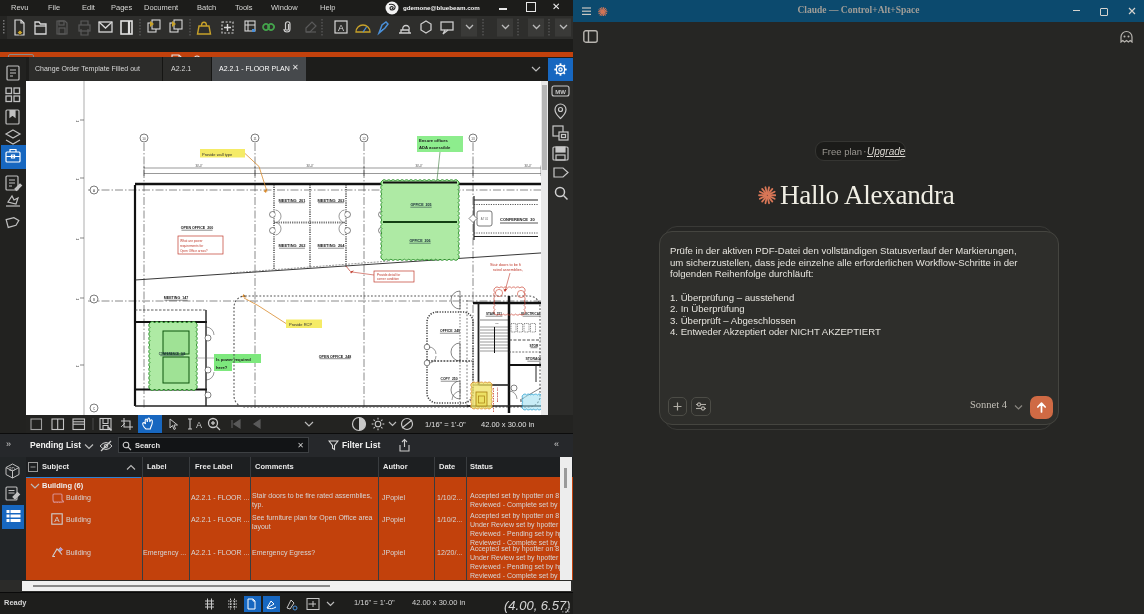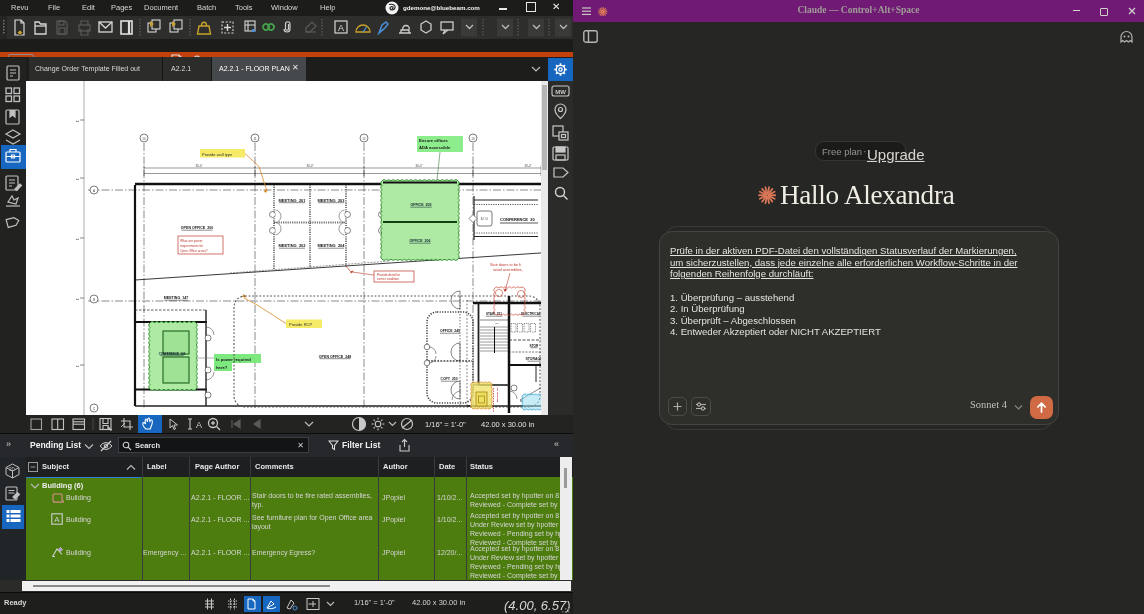--- a/index.html
+++ b/index.html
@@ -582,25 +582,25 @@
         <g stroke="#fff" fill="#fff">
           <rect x="1" y="1.5" width="2" height="2"></rect>
           <rect x="1" y="6" width="2" height="2"></rect>
           <rect x="1" y="10.5" width="2" height="2"></rect>
           <rect x="5" y="1.5" width="9" height="2"></rect>
           <rect x="5" y="6" width="9" height="2"></rect>
           <rect x="5" y="10.5" width="9" height="2"></rect>
         </g>
       </svg>
     </div>
-    <div style="position:absolute;left:26px;top:457px;width:547px;height:123px;background:#4d7c0f;overflow:hidden;">
+    <div style="position:absolute;left:26px;top:457px;width:547px;height:123px;background:#c2410c;overflow:hidden;">
       <div style="position:absolute;left:0;top:0;width:547px;height:20px;background:#1d1f21;"></div>
       <span style="position:absolute;left:16px;top:5px;font-size:7.5px;font-weight:bold;color:#e8e8e8;">Subject</span>
       <span style="position:absolute;left:121px;top:5px;font-size:7.5px;font-weight:bold;color:#e8e8e8;">Label</span>
-      <span style="position:absolute;left:169px;top:5px;font-size:7.5px;font-weight:bold;color:#e8e8e8;">Page Author</span>
+      <span style="position:absolute;left:169px;top:5px;font-size:7.5px;font-weight:bold;color:#e8e8e8;">Free Label</span>
       <span style="position:absolute;left:229px;top:5px;font-size:7.5px;font-weight:bold;color:#e8e8e8;">Comments</span>
       <span style="position:absolute;left:357px;top:5px;font-size:7.5px;font-weight:bold;color:#e8e8e8;">Author</span>
       <span style="position:absolute;left:413px;top:5px;font-size:7.5px;font-weight:bold;color:#e8e8e8;">Date</span>
       <span style="position:absolute;left:444px;top:5px;font-size:7.5px;font-weight:bold;color:#e8e8e8;">Status</span>
       <svg style="position:absolute;left:2px;top:5px" width="10" height="10">
         <rect x="0.5" y="0.5" width="9" height="9" fill="none" stroke="#999"></rect>
         <line x1="2.5" y1="5" x2="7.5" y2="5" stroke="#999"></line>
       </svg>
       <svg style="position:absolute;left:100px;top:7px" width="10" height="7">
         <path d="M1 5.5 l4-4 4 4" stroke="#bbb" stroke-width="1.1" fill="none"></path>
@@ -702,21 +702,21 @@
           <rect x="6" y="3" width="1.5" height="1.5"></rect>
           <rect x="6" y="6" width="1.5" height="1.5"></rect>
           <rect x="3" y="3" width="1.5" height="1.5"></rect>
           <rect x="3" y="6" width="1.5" height="1.5"></rect>
           <rect x="0" y="6" width="1.5" height="1.5"></rect>
         </g>
       </svg>
     </div>
 </div>
 <div style="position:absolute;left:573px;top:0;width:571px;height:614px;background:#262624;">
-    <div style="position:absolute;left:0;top:0;width:571px;height:22px;background:#701a75;">
+    <div style="position:absolute;left:0;top:0;width:571px;height:22px;background:#0c4a6e;">
       <svg style="position:absolute;left:9px;top:7px" width="10" height="9">
         <g stroke="#cac8c3" stroke-width="1.2">
           <line x1="0" y1="1" x2="9" y2="1"></line>
           <line x1="0" y1="4.2" x2="9" y2="4.2"></line>
           <line x1="0" y1="7.4" x2="9" y2="7.4"></line>
         </g>
       </svg>
       <svg style="position:absolute;left:25px;top:6.5px" width="9.5" height="9.5" viewBox="0 0 12 12">
         <g stroke="#d97757" stroke-width="1.3" stroke-linecap="round">
           <line x1="6.97" y1="6.00" x2="11.40" y2="6.00"></line>
@@ -747,21 +747,21 @@
       <line x1="5.5" y1="0.8" x2="5.5" y2="12.2" stroke="#b8b5b0" stroke-width="1.4"></line>
     </svg>
     <svg style="position:absolute;left:546px;top:30px" width="15" height="13" viewBox="0 0 15 13">
       <path d="M2 12 V7 a5.5 5.5 0 0 1 11 0 v5 l-1.8-1.5 -1.8 1.5 -1.9-1.5 -1.9 1.5 -1.8-1.5 z" fill="none" stroke="#b8b5b0" stroke-width="1.2"></path>
       <circle cx="5.5" cy="6.5" r="1" fill="#b8b5b0"></circle>
       <circle cx="9.5" cy="6.5" r="1" fill="#b8b5b0"></circle>
     </svg>
     <div style="position:absolute;left:242px;top:141px;width:89px;height:18px;background:#1b1b19;border:1px solid #353532;border-radius:9px;"></div>
     <span style="position:absolute;left:249px;top:145.5px;font-size:9.5px;color:#98958f;">Free plan</span>
     <span style="position:absolute;left:290px;top:145px;font-size:11px;color:#8a8781;">·</span>
-    <span style="position:absolute;left:294px;top:145.5px;font-size:15px;color:#d8d5cf;text-decoration:underline;">Upgrade</span>
+    <span style="position:absolute;left:294px;top:145.5px;font-size:10px;color:#d8d5cf;text-decoration:underline;font-style:italic;">Upgrade</span>
     <svg style="position:absolute;left:184.5px;top:186px" width="18.5" height="18.5" viewBox="0 0 21 21">
       <g stroke="#d97757" stroke-width="2.0" stroke-linecap="round">
         <line x1="12.17" y1="10.50" x2="19.80" y2="10.50"></line>
         <line x1="12.01" y1="11.23" x2="18.88" y2="14.54"></line>
         <line x1="11.54" y1="11.81" x2="16.30" y2="17.77"></line>
         <line x1="10.87" y1="12.13" x2="12.57" y2="19.57"></line>
         <line x1="10.13" y1="12.13" x2="8.43" y2="19.57"></line>
         <line x1="9.46" y1="11.81" x2="4.70" y2="17.77"></line>
         <line x1="8.99" y1="11.23" x2="2.12" y2="14.54"></line>
         <line x1="8.83" y1="10.50" x2="1.20" y2="10.50"></line>
@@ -769,21 +769,21 @@
         <line x1="9.46" y1="9.19" x2="4.70" y2="3.23"></line>
         <line x1="10.13" y1="8.87" x2="8.43" y2="1.43"></line>
         <line x1="10.87" y1="8.87" x2="12.57" y2="1.43"></line>
         <line x1="11.54" y1="9.19" x2="16.30" y2="3.23"></line>
         <line x1="12.01" y1="9.77" x2="18.88" y2="6.46"></line>
       </g>
     </svg>
     <span style="position:absolute;left:207px;top:179.5px;font-size:27.2px;letter-spacing:-0.3px;font-family:'Liberation Serif',serif;color:#f0eee4;">Hallo Alexandra</span>
     <div style="position:absolute;left:91px;top:225.5px;width:389px;height:204px;border:1px solid #3a3a37;border-radius:13px;box-sizing:border-box;"></div>
     <div style="position:absolute;left:85.5px;top:231px;width:400px;height:193.5px;background:#2e2e2b;border:1px solid #454540;border-radius:13px;box-sizing:border-box;"></div>
-    <div style="font-size:9.6px;line-height:11.4px;color:#e5e3dd;position:absolute;white-space:nowrap;left:97px;top:245.1px;text-decoration:underline;">Prüfe in der aktiven PDF-Datei den vollständigen Statusverlauf der Markierungen,<br>um sicherzustellen, dass jede einzelne alle erforderlichen Workflow-Schritte in der<br>folgenden Reihenfolge durchläuft:</div>
+    <div style="font-size:9.6px;line-height:11.4px;color:#e5e3dd;position:absolute;white-space:nowrap;left:97px;top:245.1px;">Prüfe in der aktiven PDF-Datei den vollständigen Statusverlauf der Markierungen,<br>um sicherzustellen, dass jede einzelne alle erforderlichen Workflow-Schritte in der<br>folgenden Reihenfolge durchläuft:</div>
     <div style="font-size:9.6px;line-height:11.4px;color:#e5e3dd;position:absolute;white-space:nowrap;left:97px;top:292px;">1. Überprüfung – ausstehend<br>2. In Überprüfung<br>3. Überprüft – Abgeschlossen<br>4. Entweder Akzeptiert oder NICHT AKZEPTIERT</div>
     <div style="position:absolute;left:95px;top:397px;width:19px;height:19px;border:1px solid #4c4c46;border-radius:5px;box-sizing:border-box;"></div>
     <svg style="position:absolute;left:95px;top:397px" width="19" height="19">
       <path d="M9.5 5.5 v8 M5.5 9.5 h8" stroke="#b0ada6" stroke-width="1.2"></path>
     </svg>
     <div style="position:absolute;left:118px;top:397px;width:20px;height:19px;border:1px solid #4c4c46;border-radius:5px;box-sizing:border-box;"></div>
     <svg style="position:absolute;left:118px;top:397px" width="20" height="19">
       <g stroke="#b0ada6" stroke-width="1.1" fill="none">
         <line x1="5" y1="7.5" x2="15" y2="7.5"></line>
         <line x1="5" y1="11.5" x2="15" y2="11.5"></line>

